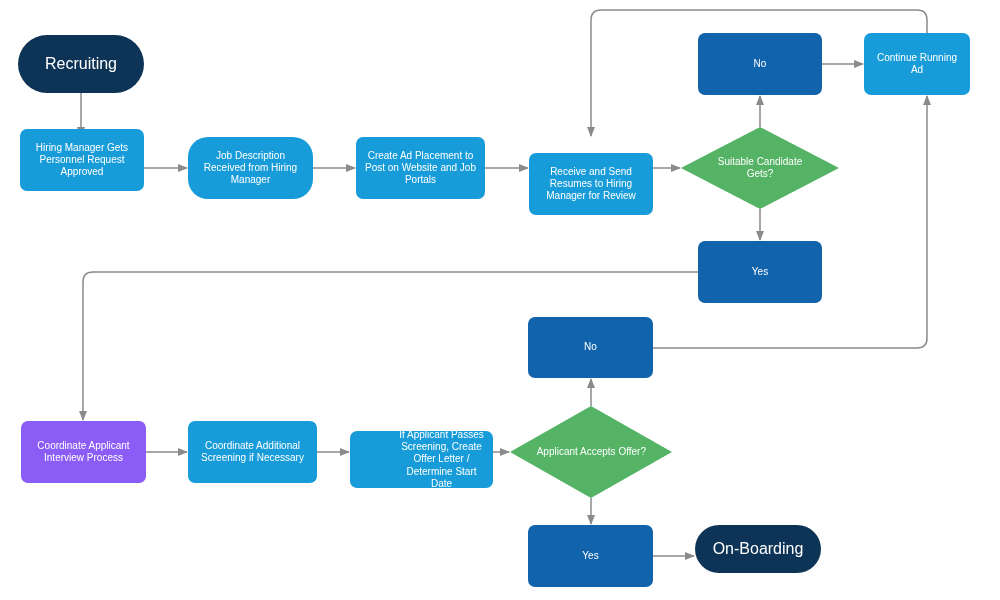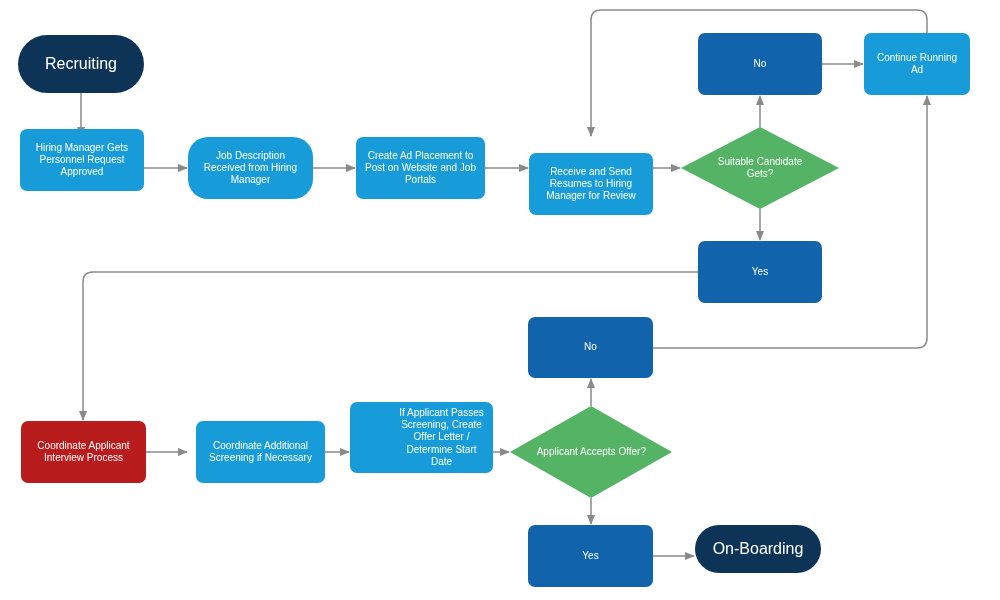--- a/index.html
+++ b/index.html
@@ -101,27 +101,27 @@
       </div>
       <div class="node label-box" style="left: 698px; top: 33px; width: 124px; height: 62px; background: rgb(17, 100, 172); color: rgb(255, 255, 255);">
         <span class="node-label">No</span>
       </div>
       <div class="node process" style="left: 864px; top: 33px; width: 106px; height: 62px; background: rgb(24, 156, 217); color: rgb(255, 255, 255); justify-content: flex-end;">
         <span class="node-label">Continue Running Ad</span>
       </div>
       <div class="node label-box" style="left: 698px; top: 241px; width: 124px; height: 62px; background: rgb(17, 100, 172); color: rgb(255, 255, 255);">
         <span class="node-label">Yes</span>
       </div>
-      <div class="node process" style="left: 21px; top: 421px; width: 125px; height: 62px; background: #b91c1c; color: rgb(255, 255, 255);">
+      <div class="node process" style="left: 21px; top: 421px; width: 125px; height: 62px; background: #8b5cf6; color: rgb(255, 255, 255);">
         <span class="node-label">Coordinate Applicant Interview Process</span>
       </div>
-      <div class="node process" style="left: 196px; top: 421px; width: 129px; height: 62px; background: rgb(24, 156, 217); color: rgb(255, 255, 255);">
+      <div class="node process" style="left: 188px; top: 421px; width: 129px; height: 62px; background: rgb(24, 156, 217); color: rgb(255, 255, 255);">
         <span class="node-label">Coordinate Additional Screening if Necessary</span>
       </div>
-      <div class="node process" style="left: 350px; top: 402px; width: 143px; height: 71px; background: rgb(24, 156, 217); color: rgb(255, 255, 255); padding-left: 40px;">
+      <div class="node process" style="left: 350px; top: 431px; width: 143px; height: 57px; background: rgb(24, 156, 217); color: rgb(255, 255, 255); padding-left: 40px;">
         <span class="node-label">If Applicant Passes Screening, Create Offer Letter / Determine Start Date</span>
       </div>
       <div class="node decision" style="left: 510px; top: 406px; width: 162px; height: 92px; background: rgb(84, 179, 100); color: rgb(255, 255, 255); justify-content: flex-end;">
         <span class="node-label">Applicant Accepts Offer?</span>
       </div>
       <div class="node label-box" style="left: 528px; top: 317px; width: 125px; height: 61px; background: rgb(17, 100, 172); color: rgb(255, 255, 255);">
         <span class="node-label">No</span>
       </div>
       <div class="node label-box" style="left: 528px; top: 525px; width: 125px; height: 62px; background: rgb(17, 100, 172); color: rgb(255, 255, 255);">
         <span class="node-label">Yes</span>

